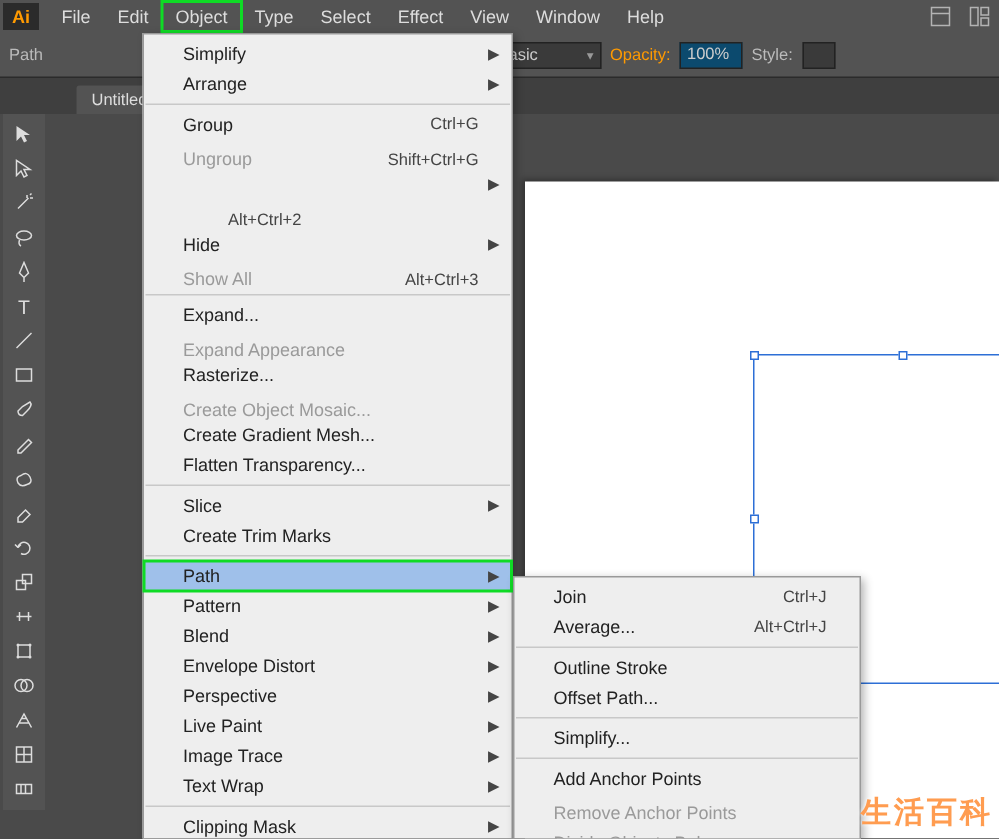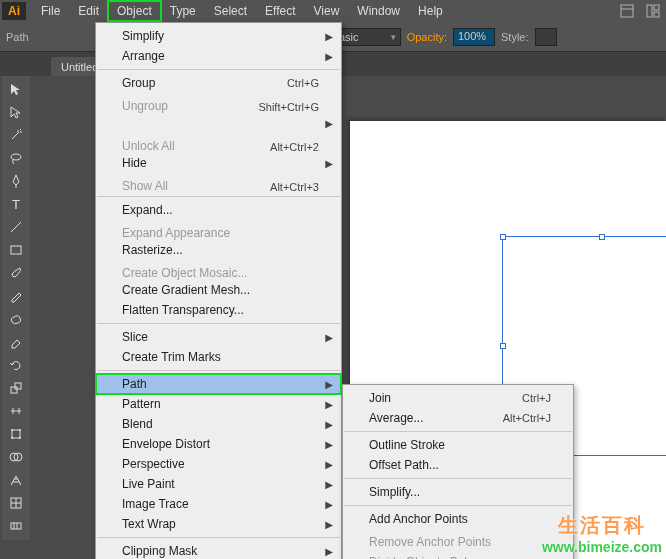--- a/index.html
+++ b/index.html
@@ -245,21 +245,20 @@
       <span class="scut">Ctrl+G</span>
     </div>
     <div class="row disabled">
       <span class="lbl">Ungroup</span>
       <span class="scut">Shift+Ctrl+G</span>
     </div>
     <div class="row">
       <span class="arrow">▶</span>
     </div>
     <div class="row disabled">
-      <span class="lbl">Unlock All</span>
       <span class="scut">Alt+Ctrl+2</span>
     </div>
     <div class="row">
       <span class="lbl">Hide</span>
       <span class="arrow">▶</span>
     </div>
     <div class="row disabled">
       <span class="lbl">Show All</span>
       <span class="scut">Alt+Ctrl+3</span>
     </div>
@@ -357,14 +356,13 @@
     <div class="row disabled">
       <span class="lbl">Remove Anchor Points</span>
     </div>
     <div class="row disabled">
       <span class="lbl">Divide Objects Below</span>
     </div>
   </div>
 
 <div class="watermark">
   <div class="cn">生活百科</div>
-  <div class="en">www.bimeize.com</div>
 </div>
 
 </body></html>

